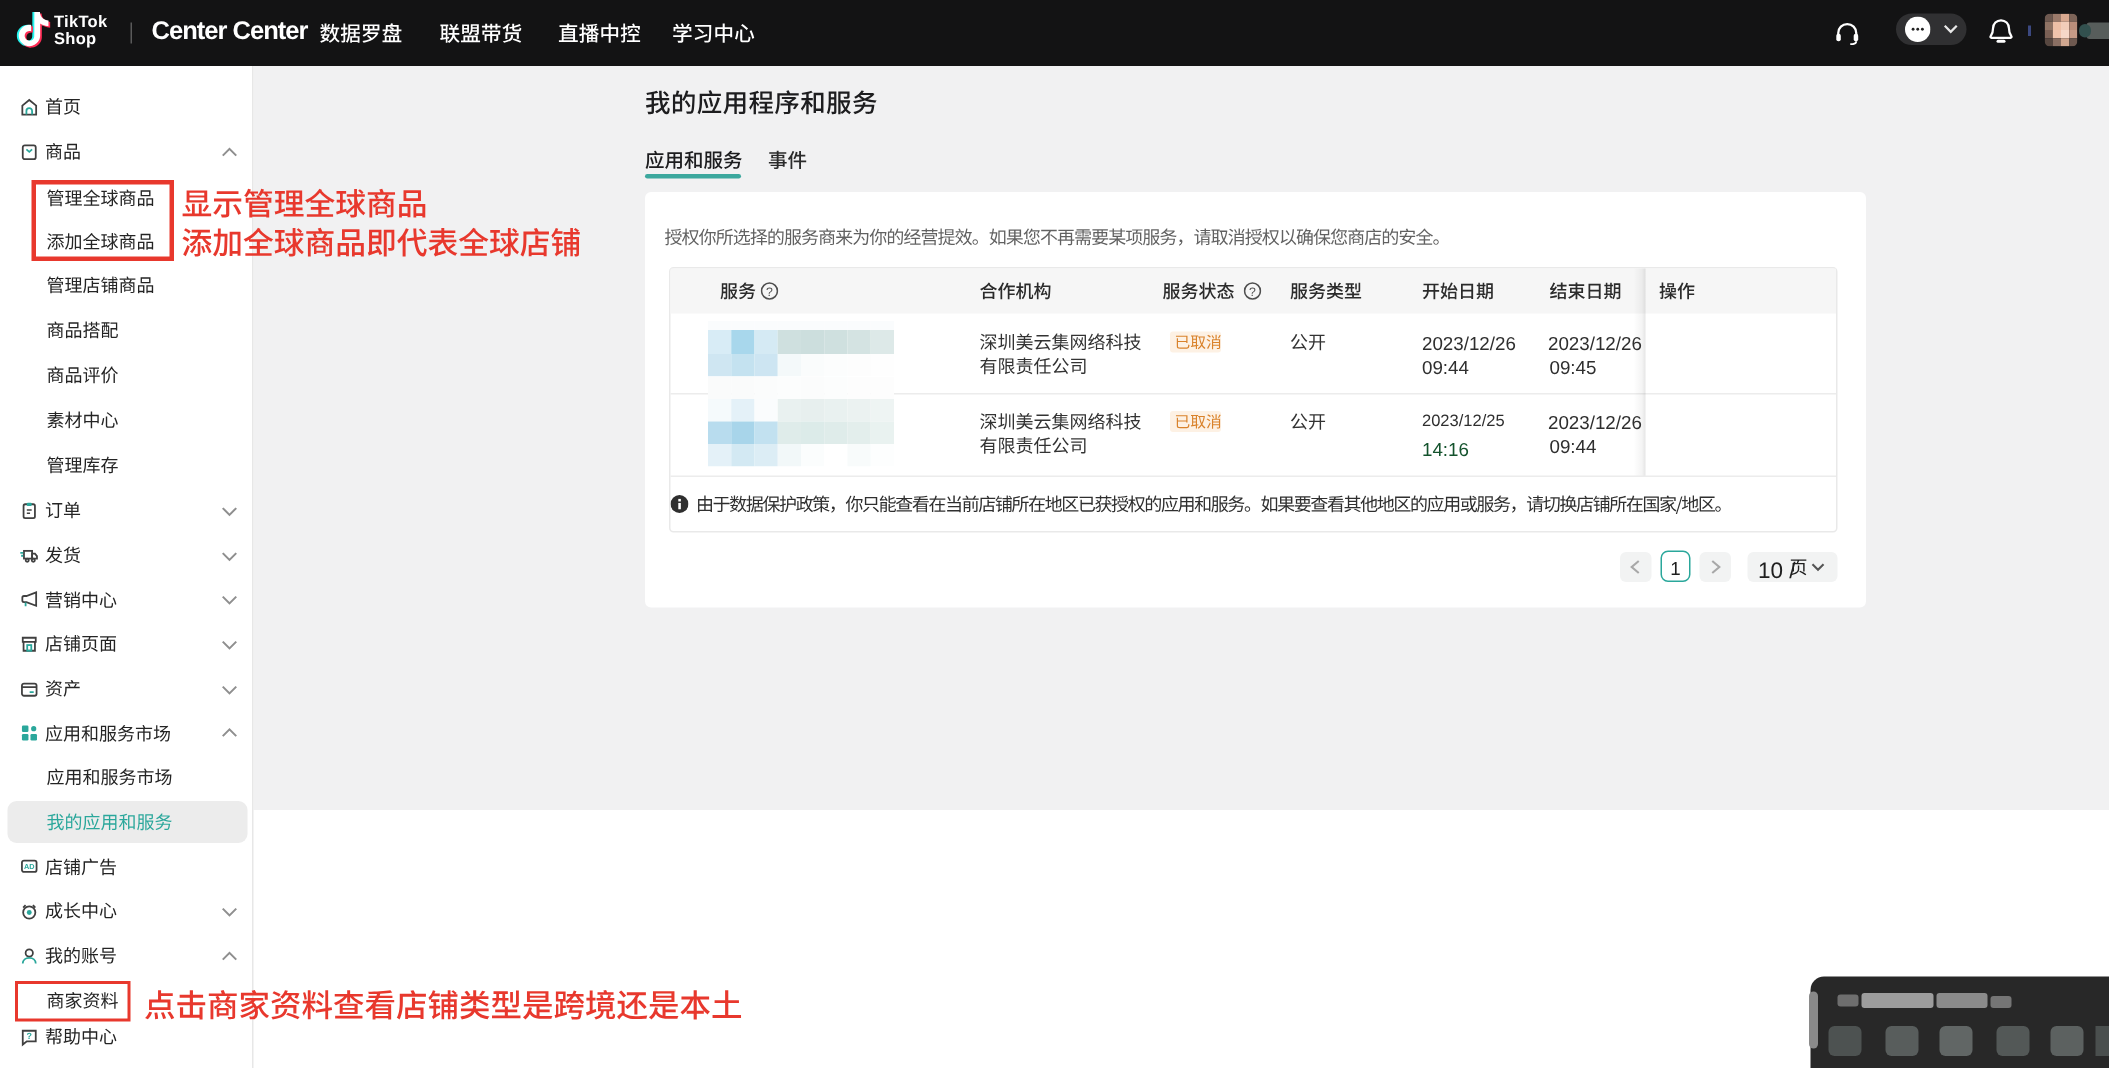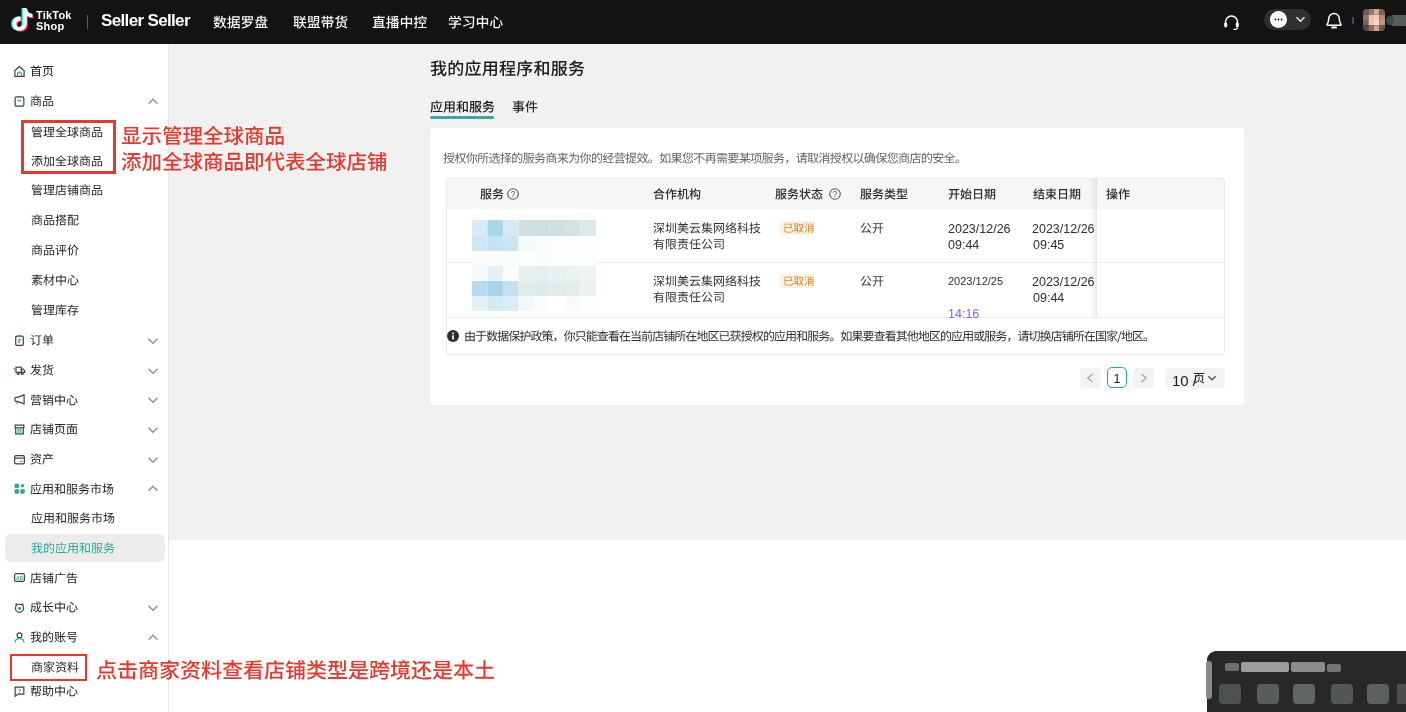--- a/index.html
+++ b/index.html
@@ -211,27 +211,27 @@
     <div style="position:absolute;left:447px;top:179px;width:777px;height:30px;background:#f6f6f6"></div>
     <div style="position:absolute;left:447px;top:262px;width:777px;height:1px;background:#ececec"></div>
     <div style="position:absolute;left:447px;top:317px;width:777px;height:1px;background:#ececec"></div>
     <div style="position:absolute;left:1089px;top:179px;width:8px;height:138px;background:linear-gradient(to right,rgba(0,0,0,0) 0%,rgba(0,0,0,0.045) 70%,rgba(0,0,0,0.10) 100%)"></div>
     <div style="position:absolute;left:780px;top:221px;width:34px;height:13.5px;background:#fdf1e4;border-radius:2px"></div>
     <div style="position:absolute;left:780px;top:274px;width:34px;height:13.5px;background:#fdf1e4;border-radius:2px"></div>
     <div style="position:absolute;left:21px;top:120px;width:95px;height:54px;border:3px solid #e8382d"></div>
     <div style="position:absolute;left:10px;top:654px;width:77px;height:27px;border:2.5px solid #e8382d"></div>
     <div class="lat" style="left:36px;top:10px;color:#fff;font-weight:700;font-size:11px;letter-spacing:0.2px;line-height:11px">TikTok<br>Shop</div>
     <div style="position:absolute;left:87px;top:15px;width:1px;height:14px;background:#5a5a5a"></div>
-    <div class="lat" style="left:101px;top:11px;color:#fff;font-weight:700;font-size:17px;letter-spacing:-0.65px">Seller Seller</div>
+    <div class="lat" style="left:101px;top:11px;color:#fff;font-weight:700;font-size:17px;letter-spacing:-0.65px">Center Center</div>
     <div class="lat" style="left:948px;top:221.5px;font-size:12.5px;color:#2f2f2f">2023/12/26</div>
     <div class="lat" style="left:948px;top:238px;font-size:12.5px;color:#2f2f2f">09:44</div>
     <div class="lat" style="left:1032px;top:221.5px;font-size:12.5px;color:#2f2f2f">2023/12/26</div>
     <div class="lat" style="left:1033px;top:238px;font-size:12.5px;color:#2f2f2f">09:45</div>
     <div class="lat" style="left:948px;top:274.5px;font-size:11px;color:#2f2f2f">2023/12/25</div>
-    <div class="lat" style="left:948px;top:307px;font-size:12.5px;color:#8b5cf6">14:16</div>
+    <div class="lat" style="left:948px;top:293px;font-size:12.5px;color:#14532d">14:16</div>
     <div class="lat" style="left:1032px;top:274.5px;font-size:12.5px;color:#2f2f2f">2023/12/26</div>
     <div class="lat" style="left:1033px;top:291px;font-size:12.5px;color:#2f2f2f">09:44</div>
     <svg class="t" style="left:213.0px;top:12.6px;fill:#ffffff;" width="55.2" height="18.6">
       <g transform="translate(0,14.35) scale(0.01380,-0.01380)">
         <use href="#ga"></use>
         <use href="#gb" x="1000"></use>
         <use href="#gc" x="2000"></use>
         <use href="#gd" x="3000"></use>
       </g>
     </svg>

